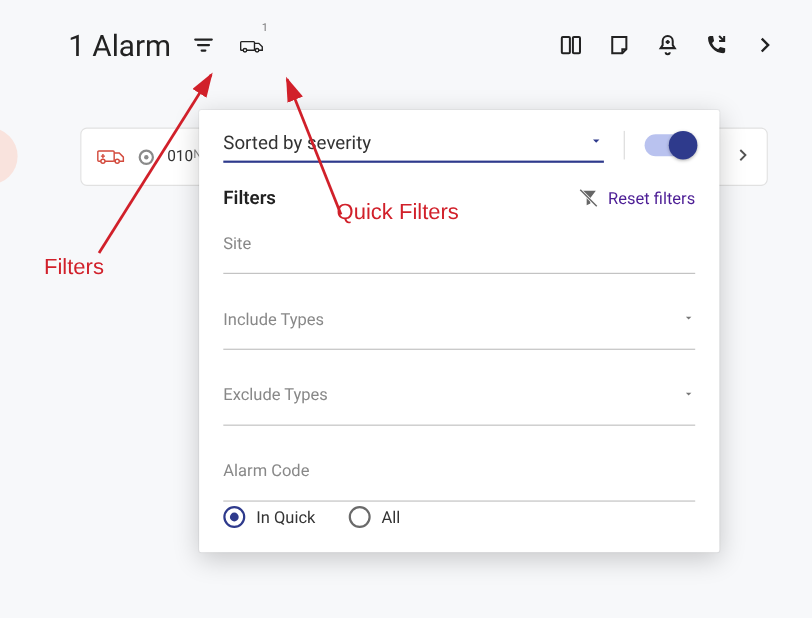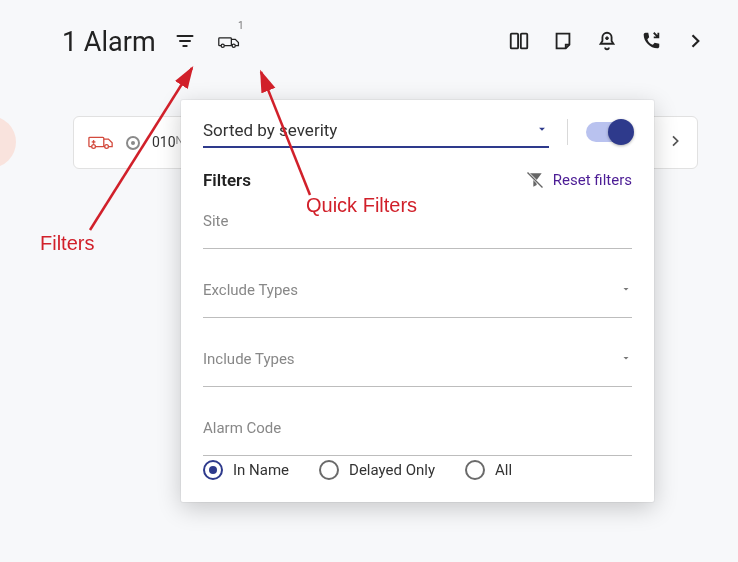--- a/index.html
+++ b/index.html
@@ -355,65 +355,61 @@
   </div>
 
   <div class="field">
     <div class="field-label">
       <span>Site</span>
     </div>
   </div>
 
   <div class="field">
     <div class="field-label select">
+      <span>Include Types</span>
+      <span class="dd-caret">
+        <svg width="12" height="12" viewBox="0 0 24 24" fill="currentColor">
+            <path d="M7 10 l5 5 5-5 z"></path>
+          </svg>
+      </span>
+    </div>
+  </div>
+
+  <div class="field">
+    <div class="field-label select">
       <span>Exclude Types</span>
       <span class="dd-caret">
         <svg width="12" height="12" viewBox="0 0 24 24" fill="currentColor">
             <path d="M7 10 l5 5 5-5 z"></path>
           </svg>
       </span>
     </div>
   </div>
 
-  <div class="field">
-    <div class="field-label select">
-      <span>Include Types</span>
-      <span class="dd-caret">
-        <svg width="12" height="12" viewBox="0 0 24 24" fill="currentColor">
-            <path d="M7 10 l5 5 5-5 z"></path>
-          </svg>
-      </span>
-    </div>
-  </div>
-
   <div class="field" style="margin-bottom:3px">
     <div class="field-label">
       <span>Alarm Code</span>
     </div>
   </div>
 
   <div class="radios">
     <div class="radio selected">
       <span class="circle"></span>
-      <span>In Name</span>
-    </div>
-    <div class="radio">
-      <span class="circle"></span>
-      <span>Delayed Only</span>
+      <span>In Quick</span>
     </div>
     <div class="radio">
       <span class="circle"></span>
       <span>All</span>
     </div>
   </div>
 </div>
 
 <svg class="annot-svg">
   <defs>
     <marker id="arrow" markerWidth="10" markerHeight="10" refX="8" refY="3" orient="auto" markerUnits="strokeWidth">
       <path d="M0,0 L9,3 L0,6 z" fill="#d1202a"></path>
     </marker>
   </defs>
   <line x1="90" y1="230" x2="192" y2="68" stroke="#d1202a" stroke-width="2.5" marker-end="url(#arrow)"></line>
   <line x1="310" y1="195" x2="261" y2="72" stroke="#d1202a" stroke-width="2.5" marker-end="url(#arrow)"></line>
 </svg>
 <div class="annot-text" style="left:40px; top:232px;">Filters</div>
-<div class="annot-text" style="left:306px; top:194px;">Quick Filters</div>
+<div class="annot-text" style="left:306px; top:182px;">Quick Filters</div>
 
 </body></html>

